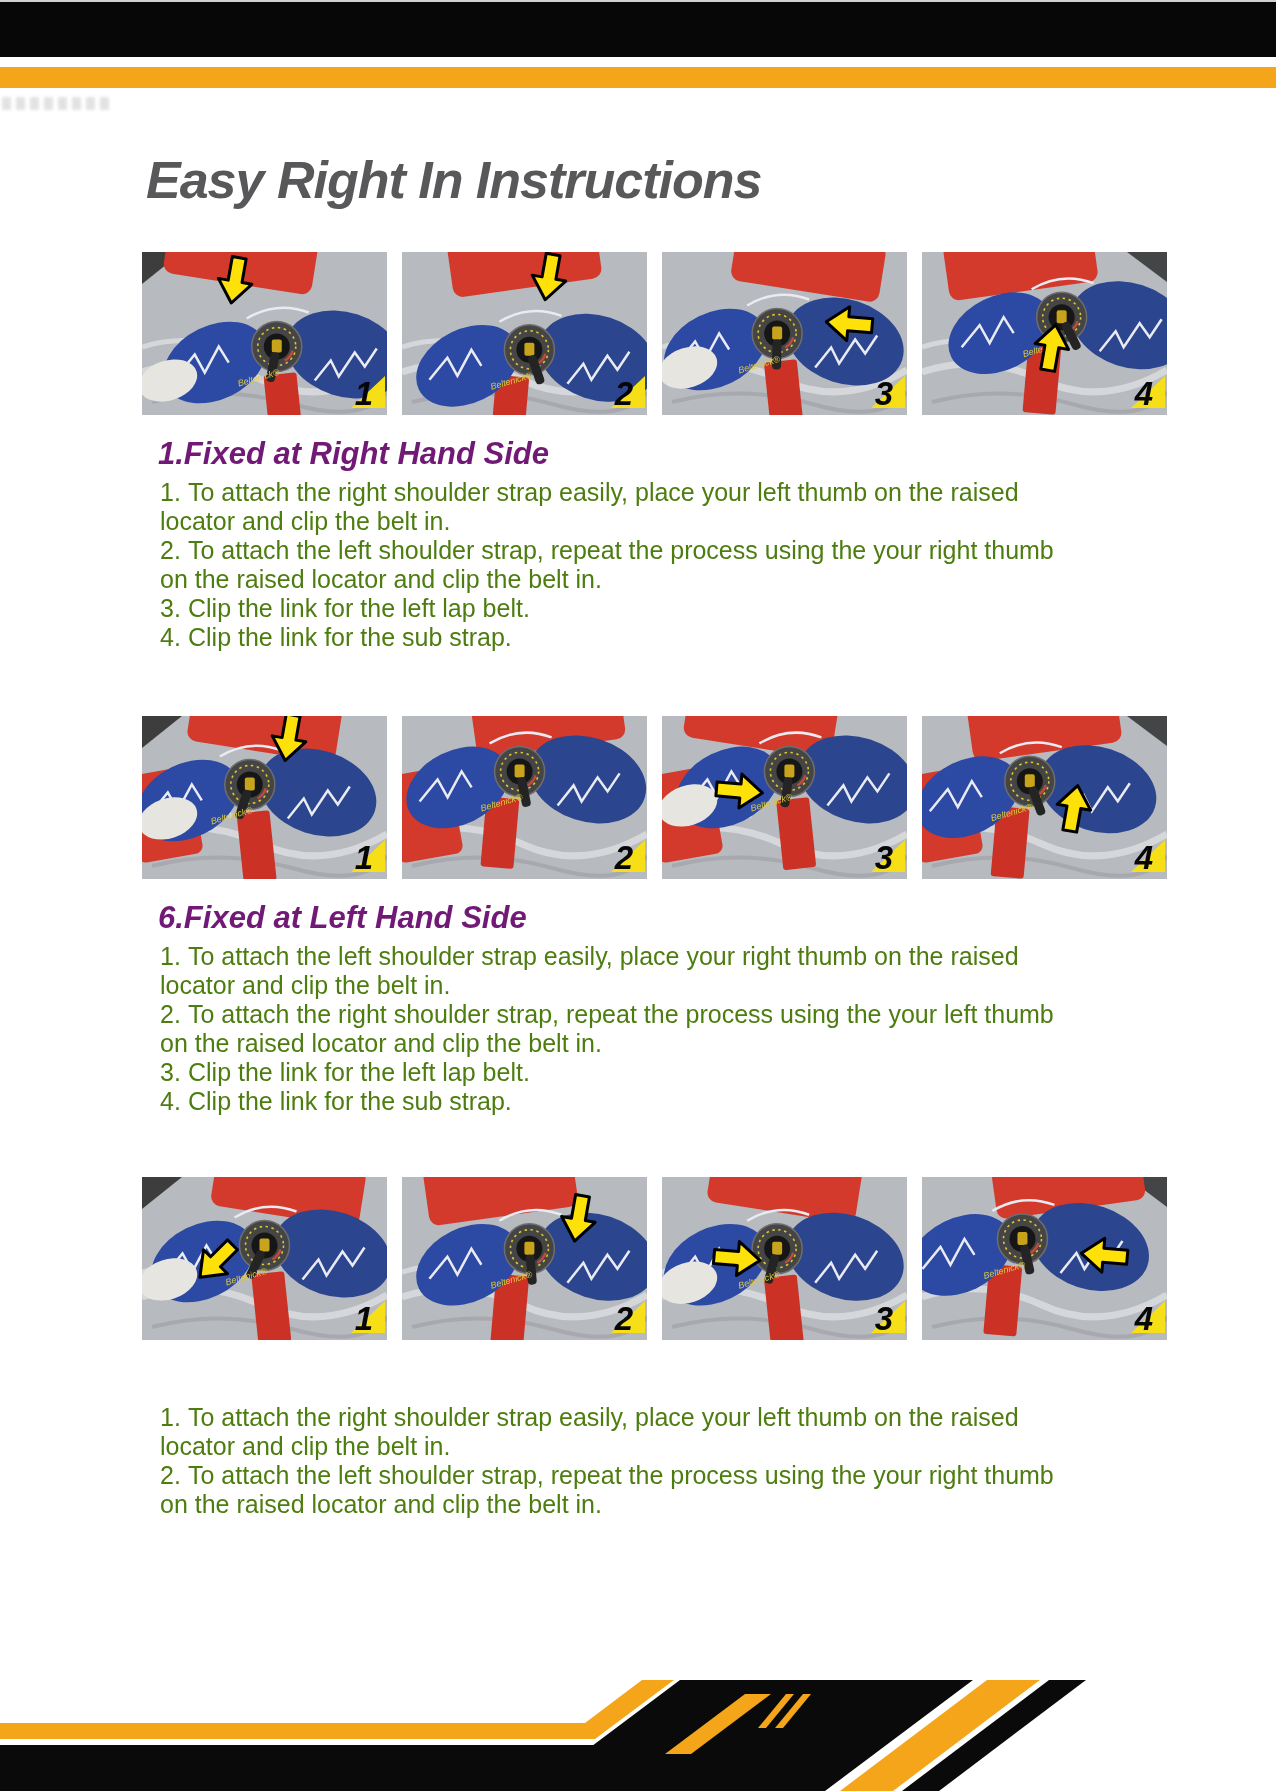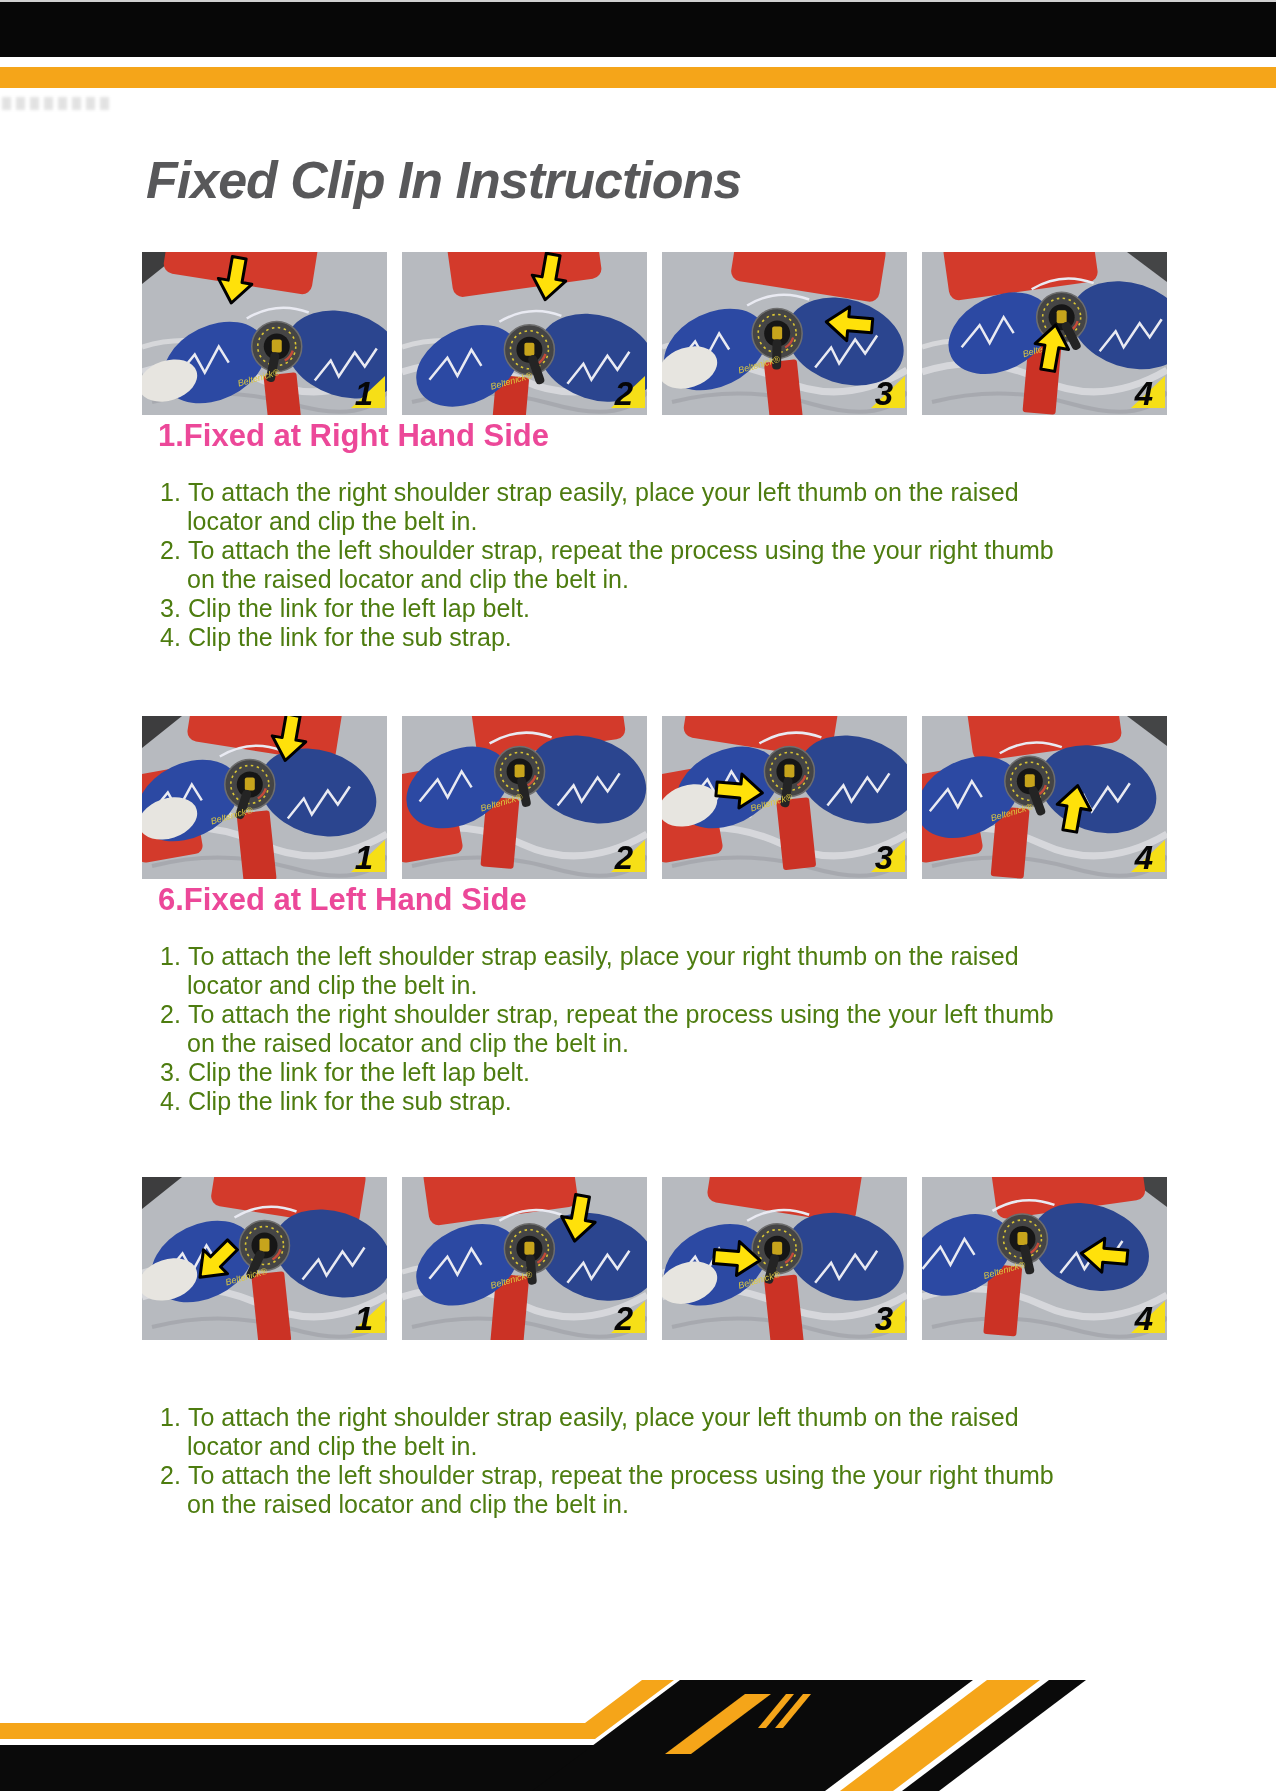--- a/index.html
+++ b/index.html
@@ -8,35 +8,35 @@
   .band-black{position:absolute;left:0;top:0;width:1276px;height:57px;background:#070707;border-top:2px solid #cfcfcf;box-sizing:border-box;}
   .band-orange{position:absolute;left:0;top:67px;width:1276px;height:21px;background:#F5A519;}
   .smudge{position:absolute;left:2px;top:97px;width:112px;height:13px;opacity:.4;filter:blur(1.5px);
     background:repeating-linear-gradient(90deg,#b9b9b9 0 9px,#ffffff 9px 14px);}
   .page-title{position:absolute;left:146px;top:150px;width:700px;
     font-size:52px;font-weight:bold;font-style:italic;letter-spacing:-1px;color:#58585A;white-space:nowrap;}
   .section{position:absolute;left:0;width:1276px;}
   .photos{position:absolute;top:0;left:0;width:1276px;height:163px;}
   .photo{position:absolute;top:0;width:245px;height:163px;overflow:hidden;}
   .photo svg{display:block;}
-  .sec-heading{position:absolute;left:158px;top:166px;font-size:31px;font-weight:bold;color:#ec4899;white-space:nowrap;}
+  .sec-heading{position:absolute;left:158px;top:184px;font-size:31px;font-weight:bold;color:#701a75;white-space:nowrap;font-style:italic;}
   .list{position:absolute;left:160px;top:226px;font-size:25px;color:#4d7c0f;}
   .line{height:29px;line-height:29px;white-space:nowrap;}
   .line .num{display:inline-block;width:28px;}
-  .line.cont{margin-left:27px;}
+  .line.cont{}
   .footer-svg{position:absolute;left:0;top:1680px;width:1276px;height:111px;}
 </style>
 </head>
 <body>
 
 <div class="band-black"></div>
 <div class="band-orange"></div>
 <div class="smudge"></div>
 
-<div class="page-title">Fixed Clip In Instructions</div>
+<div class="page-title">Easy Right In Instructions</div>
 
 <div id="sections-root">
     <div class="section" style="top: 252px; height: 464px;">
       <div class="photos">
         <div class="photo" style="left: 142px;">
           <svg width="245" height="163" viewBox="0 0 245 163" xmlns="http://www.w3.org/2000/svg">
             <rect width="245" height="163" fill="#B7BABF"></rect>
             <path d="M0,120 Q60,100 120,128 T245,118" stroke="#DDDFE2" stroke-width="7" fill="none" opacity="0.8"></path>
             <path d="M10,150 Q80,132 150,152 T245,140" stroke="#9FA3A8" stroke-width="4" fill="none" opacity="0.7"></path>
             <path d="M0,95 Q50,80 90,100" stroke="#E2E4E6" stroke-width="5" fill="none" opacity="0.7"></path>

